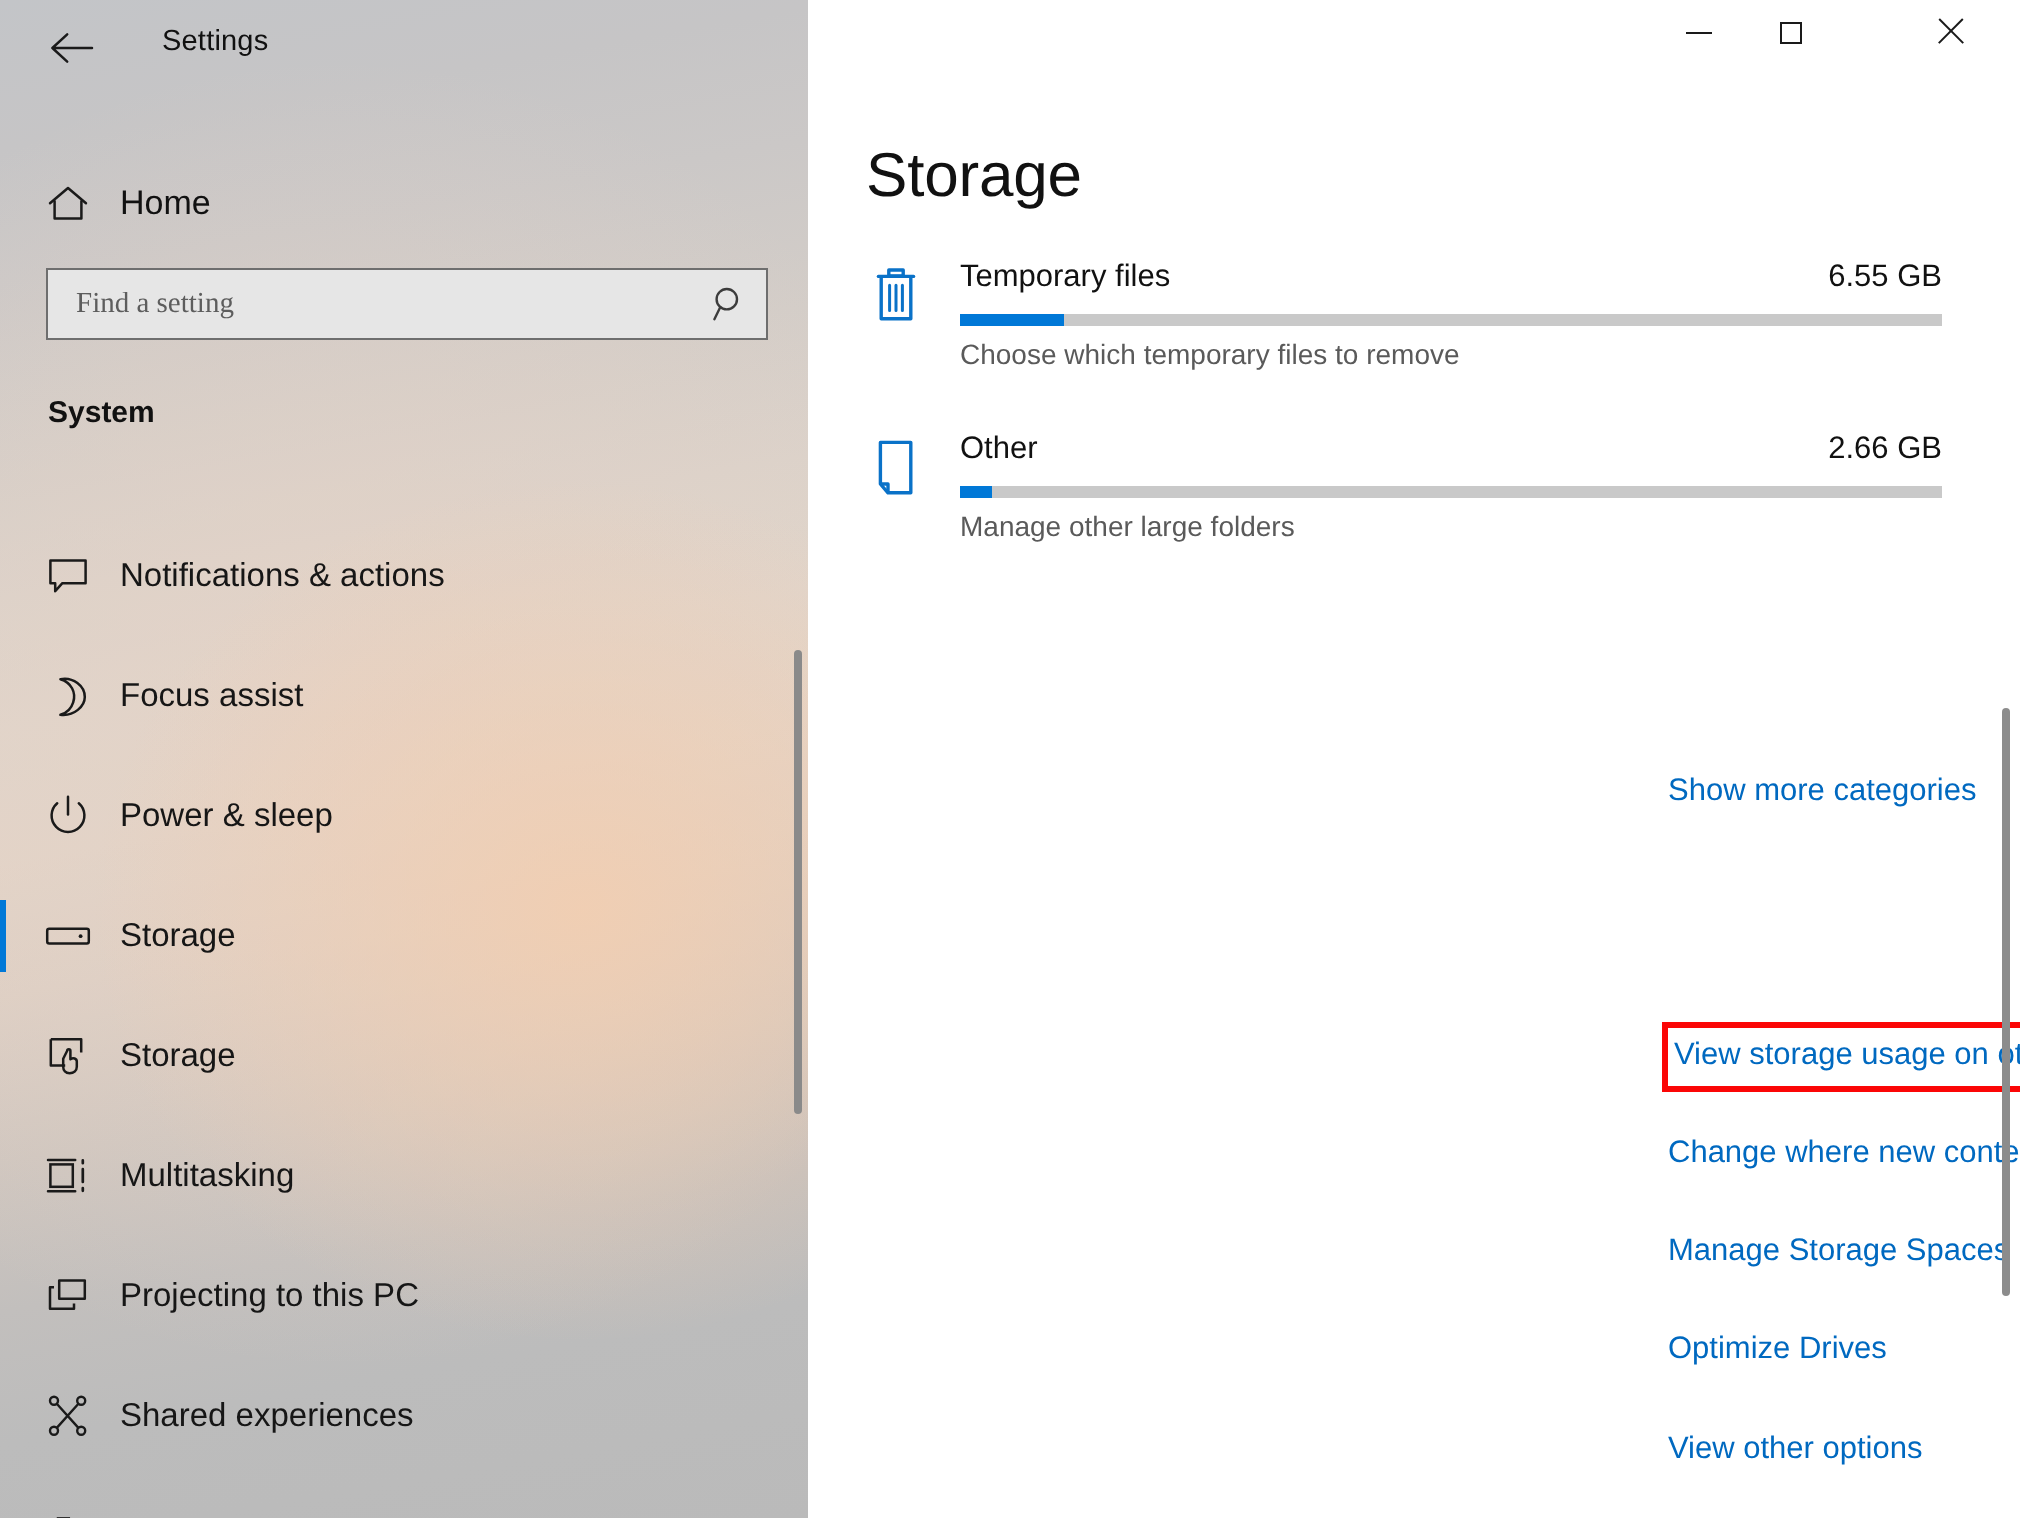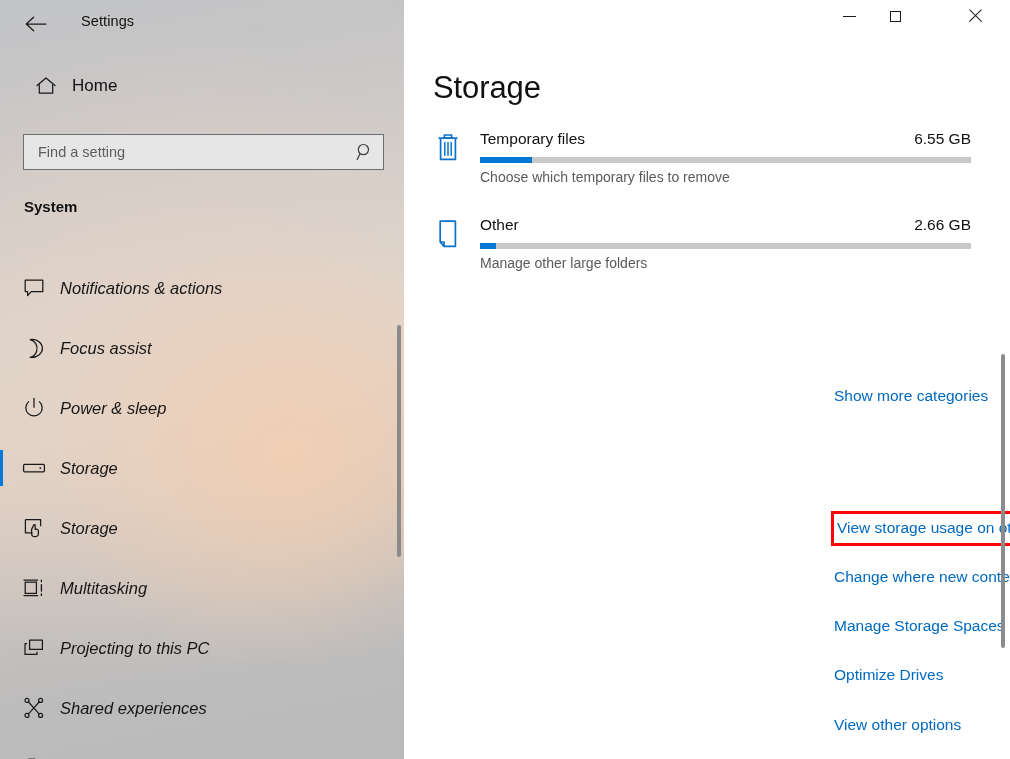--- a/index.html
+++ b/index.html
@@ -105,21 +105,21 @@
     left: 81px; top: 13px;
     font-size: 14.5px;
     color: #111;
     letter-spacing: 0.1px;
   }
 
   #home-row {
     position: absolute;
     left: 0; top: 76px;
     width: 404px; height: 36px;
-    display: flex; align-items: flex-start; padding-left: 12px;
+    display: flex; align-items: flex-end;
   }
   #home-row .nav-icon {
     width: 44px; margin-left: 12px;
     display: flex; align-items: center; justify-content: center;
   }
   #home-row .nav-label {
     font-size: 17px; color: #111; margin-left: 4px;
   }
 
   #search-box {
@@ -129,20 +129,21 @@
     background: #e6e6e6;
     border: 1.4px solid #6e6e6e;
     box-sizing: border-box;
     display: flex; align-items: center;
   }
   #search-input-text {
     margin-left: 14px;
     font-size: 14.5px;
     color: #5d5d5d;
     flex: 1;
+    font-family: Liberation Serif, serif;
   }
   #search-icon-wrap {
     width: 36px; display: flex;
     align-items: center; justify-content: center;
   }
 
   #section-label {
     position: absolute;
     left: 24px; top: 198px;
     font-size: 15px;
@@ -153,21 +154,20 @@
   #nav-list {
     position: absolute;
     left: 0; top: 258px;
     width: 404px;
   }
   .nav-item {
     position: relative;
     height: 60px;
     display: flex;
     align-items: center;
-    font-style: italic;
   }
   .nav-item .sel-bar {
     position: absolute;
     left: 0; top: 12px;
     width: 3px; height: 36px;
     background: #0078d7;
     display: none;
   }
   .nav-item.selected .sel-bar { display: block; }
   .nav-item .nav-icon {

